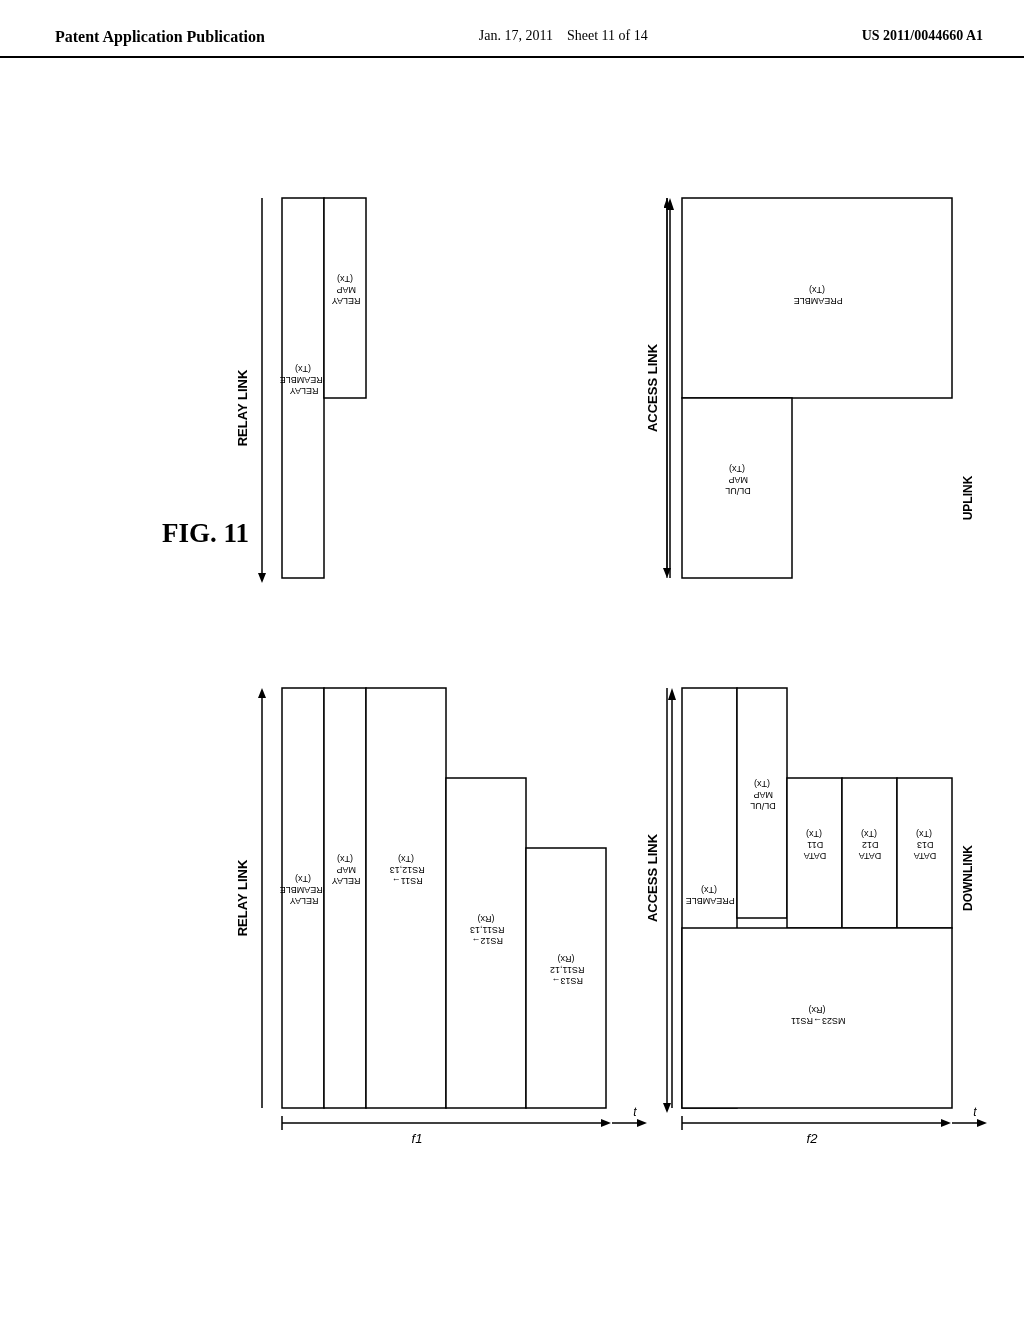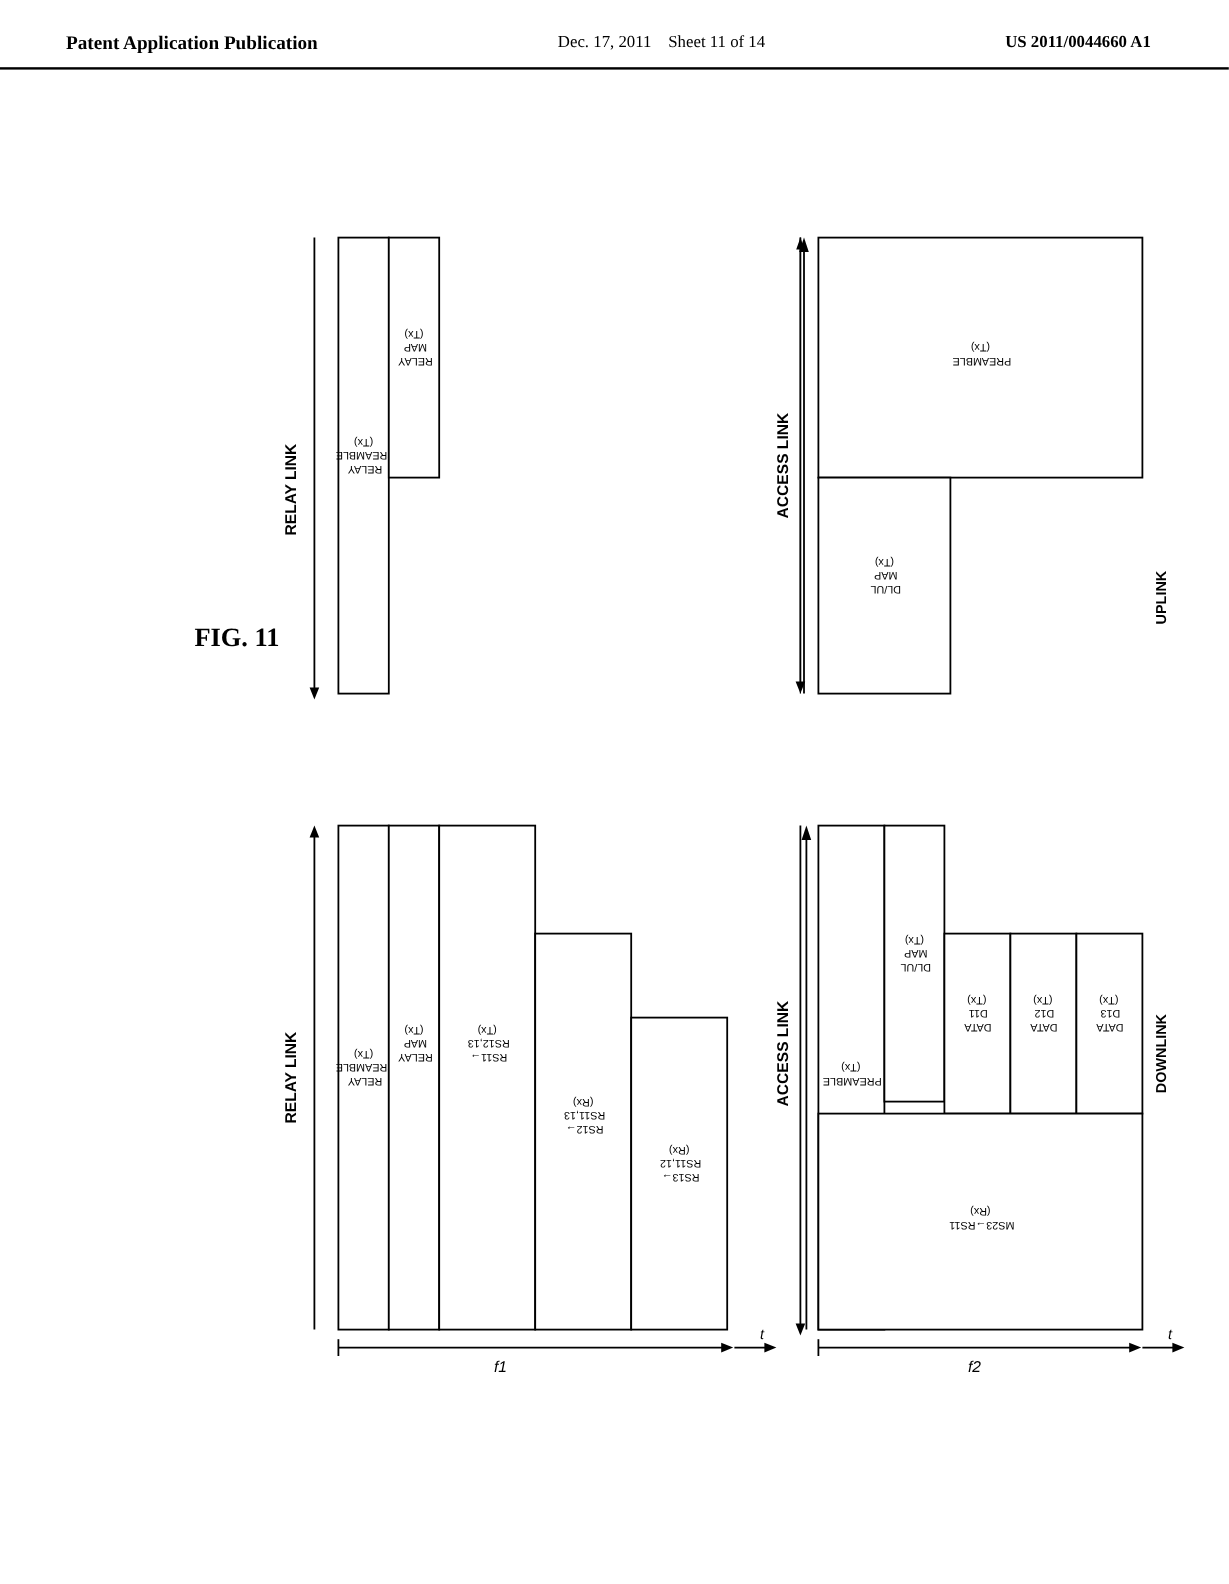--- a/index.html
+++ b/index.html
@@ -17,60 +17,60 @@
       min-height: 1320px;
       background: #fff;
       position: relative;
     }
 
     
     .header {
       display: flex;
       justify-content: space-between;
       align-items: flex-start;
-      padding: 28px 65px 10px 55px;
+      padding: 28px 41px 10px 55px;
       border-bottom: 2px solid #000;
     }
 
     
     .figure-area {
       position: relative;
       margin: 40px auto;
       width: 860px;
       height: 1100px;
       left: 80px;
     }
 
     
     .fig-label {
       position: absolute;
       left: 0px;
       top: 420px;
-      font-size: 22px;
+      font-size: 27px;
       font-weight: bold;
       writing-mode: horizontal-tb;
     }
 
     svg.diagram-svg {
       position: absolute;
       top: 0; left: 0;
       width: 100%;
       height: 100%;
       overflow: visible;
     }
   </style>
 </head>
 <body>
 
 <div class="page">
 
   <div class="header">
     <div style="font-weight:bold; font-size:16px;">Patent Application Publication</div>
     <div style="font-size:14px; text-align:center;">
-      <span>Dec. 17, 2011</span>&nbsp;&nbsp;&nbsp;
+      <span>Jan. 17, 2011</span>&nbsp;&nbsp;&nbsp;
       <span>Sheet 11 of 14</span>
     </div>
     <div style="font-size:14px; font-weight:bold;">US 2011/0044660 A1</div>
   </div>
 
   <div class="figure-area">
 
     <div class="fig-label">FIG. 11</div>
 
     <svg class="diagram-svg" viewBox="0 0 780 1050" xmlns="http://www.w3.org/2000/svg" style="position:absolute; left:60px; top:20px; width:780px; height:1050px;">

